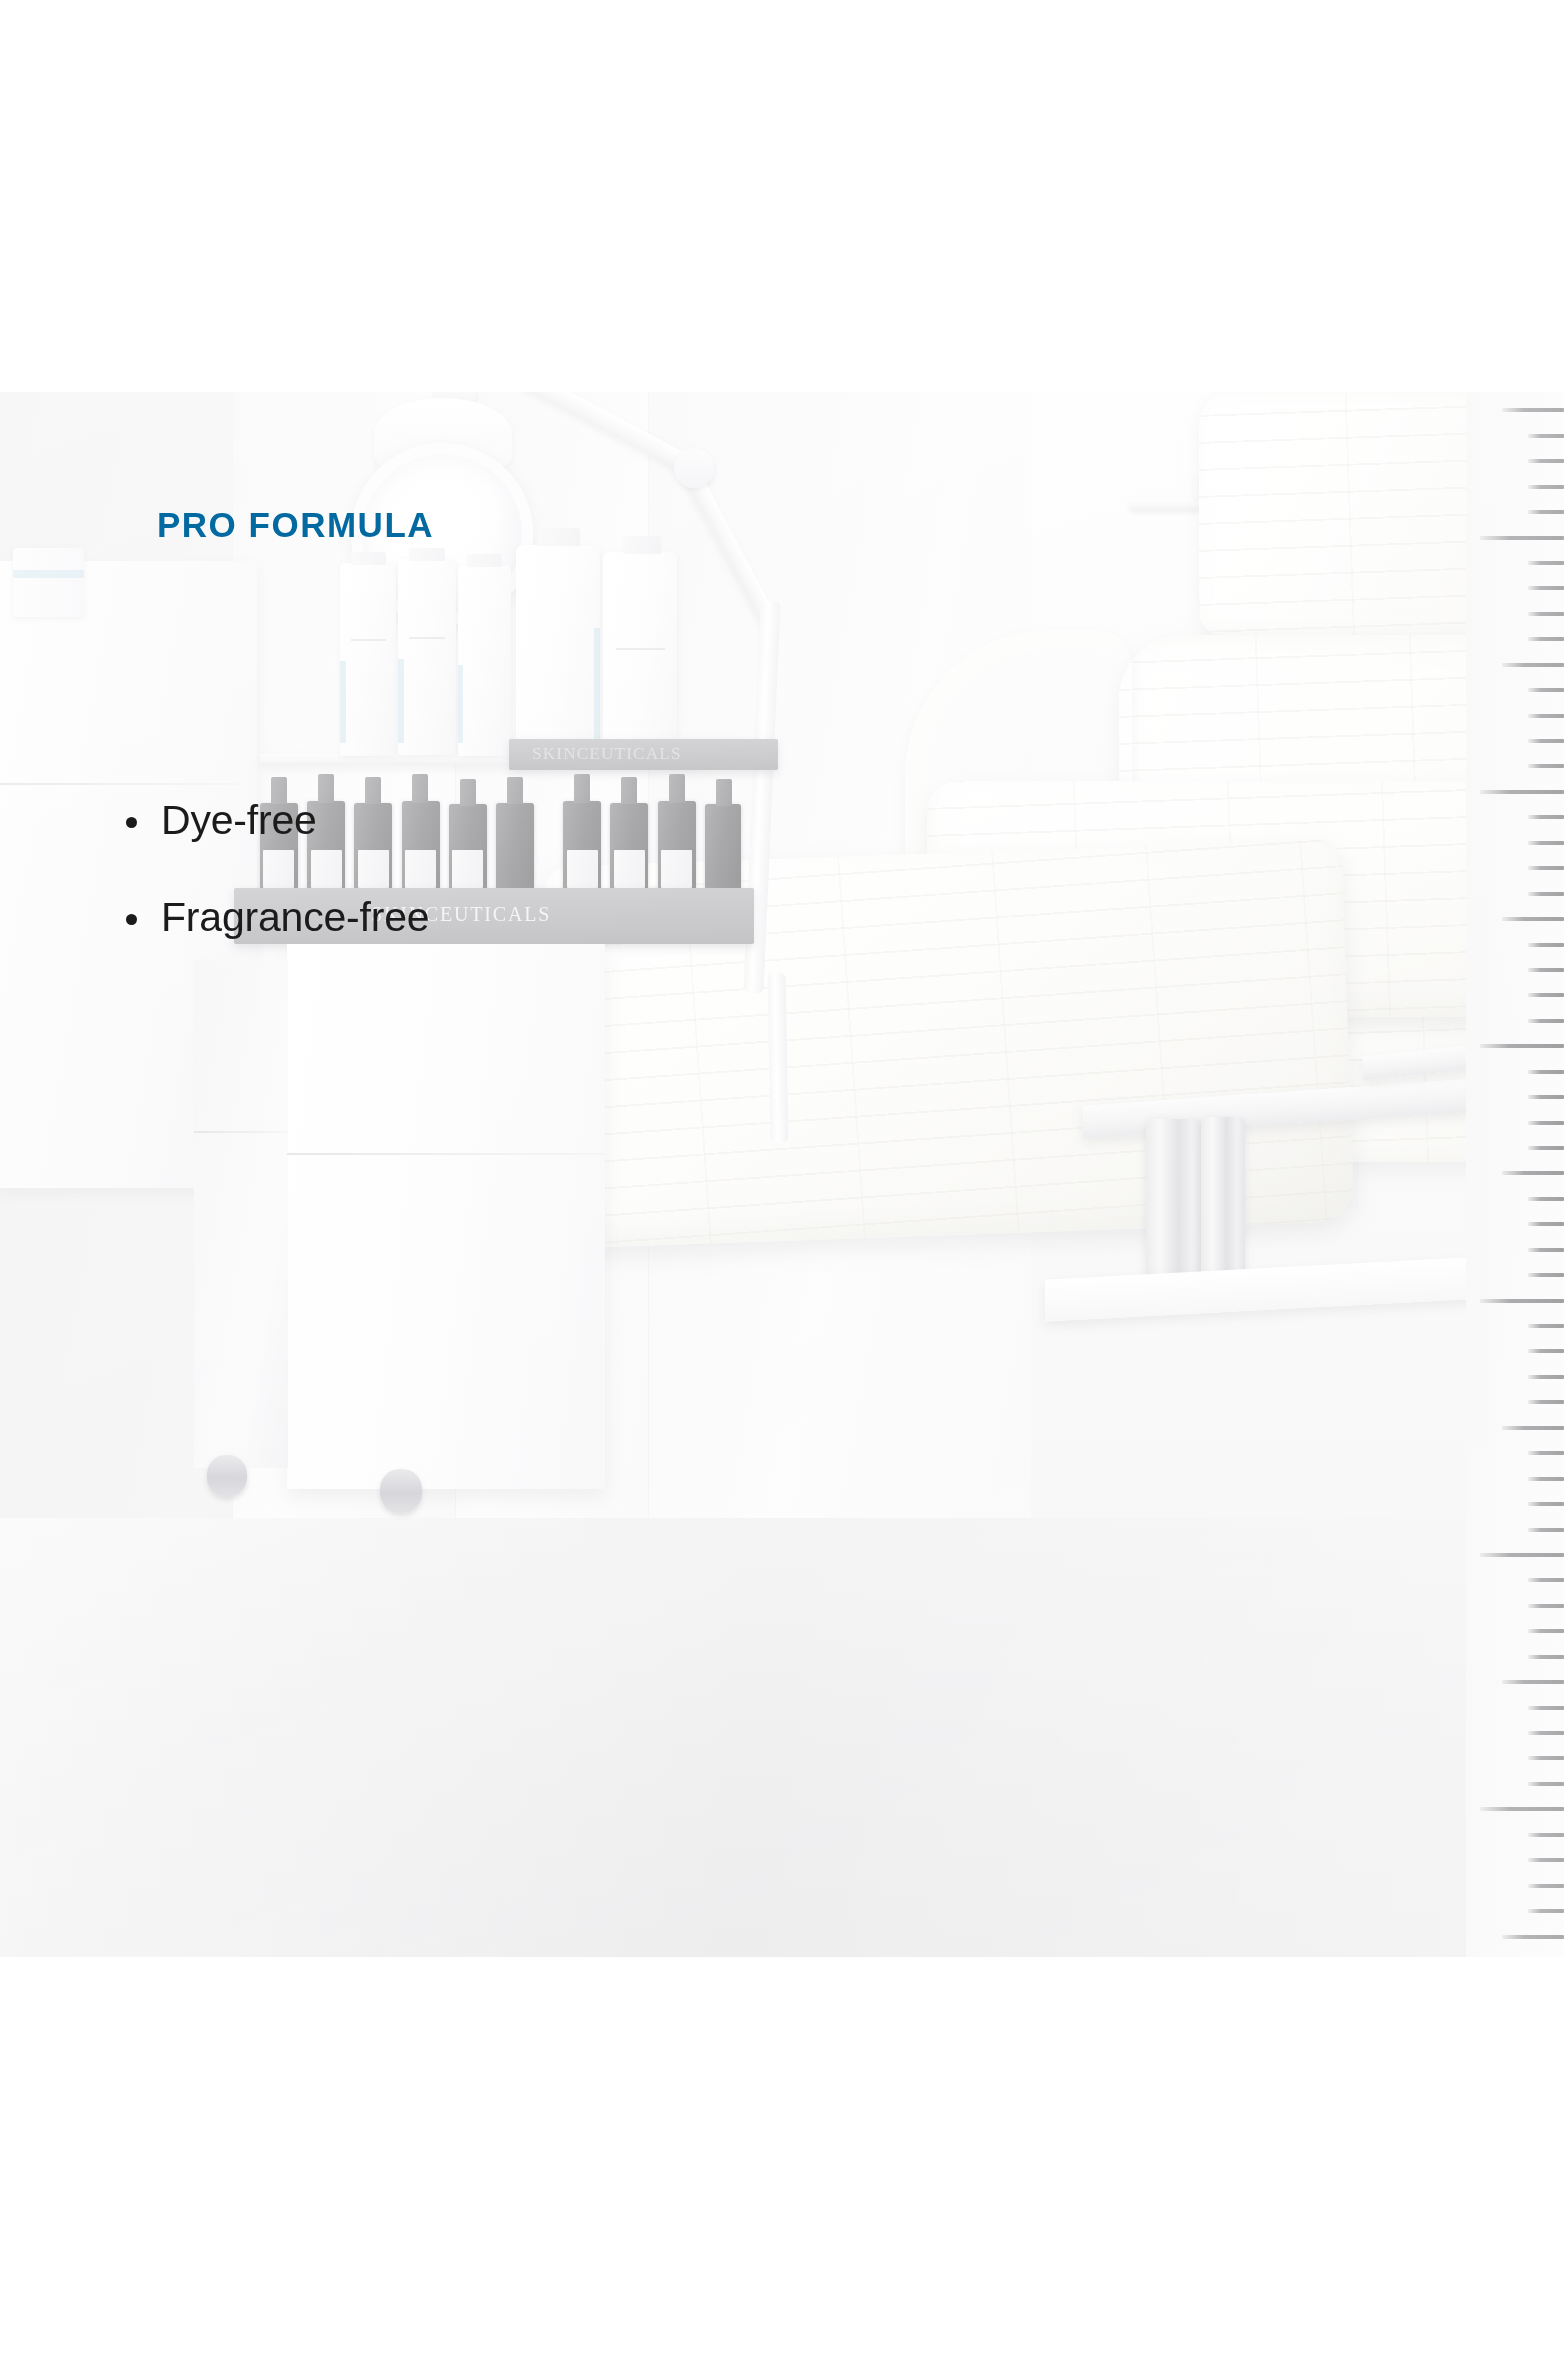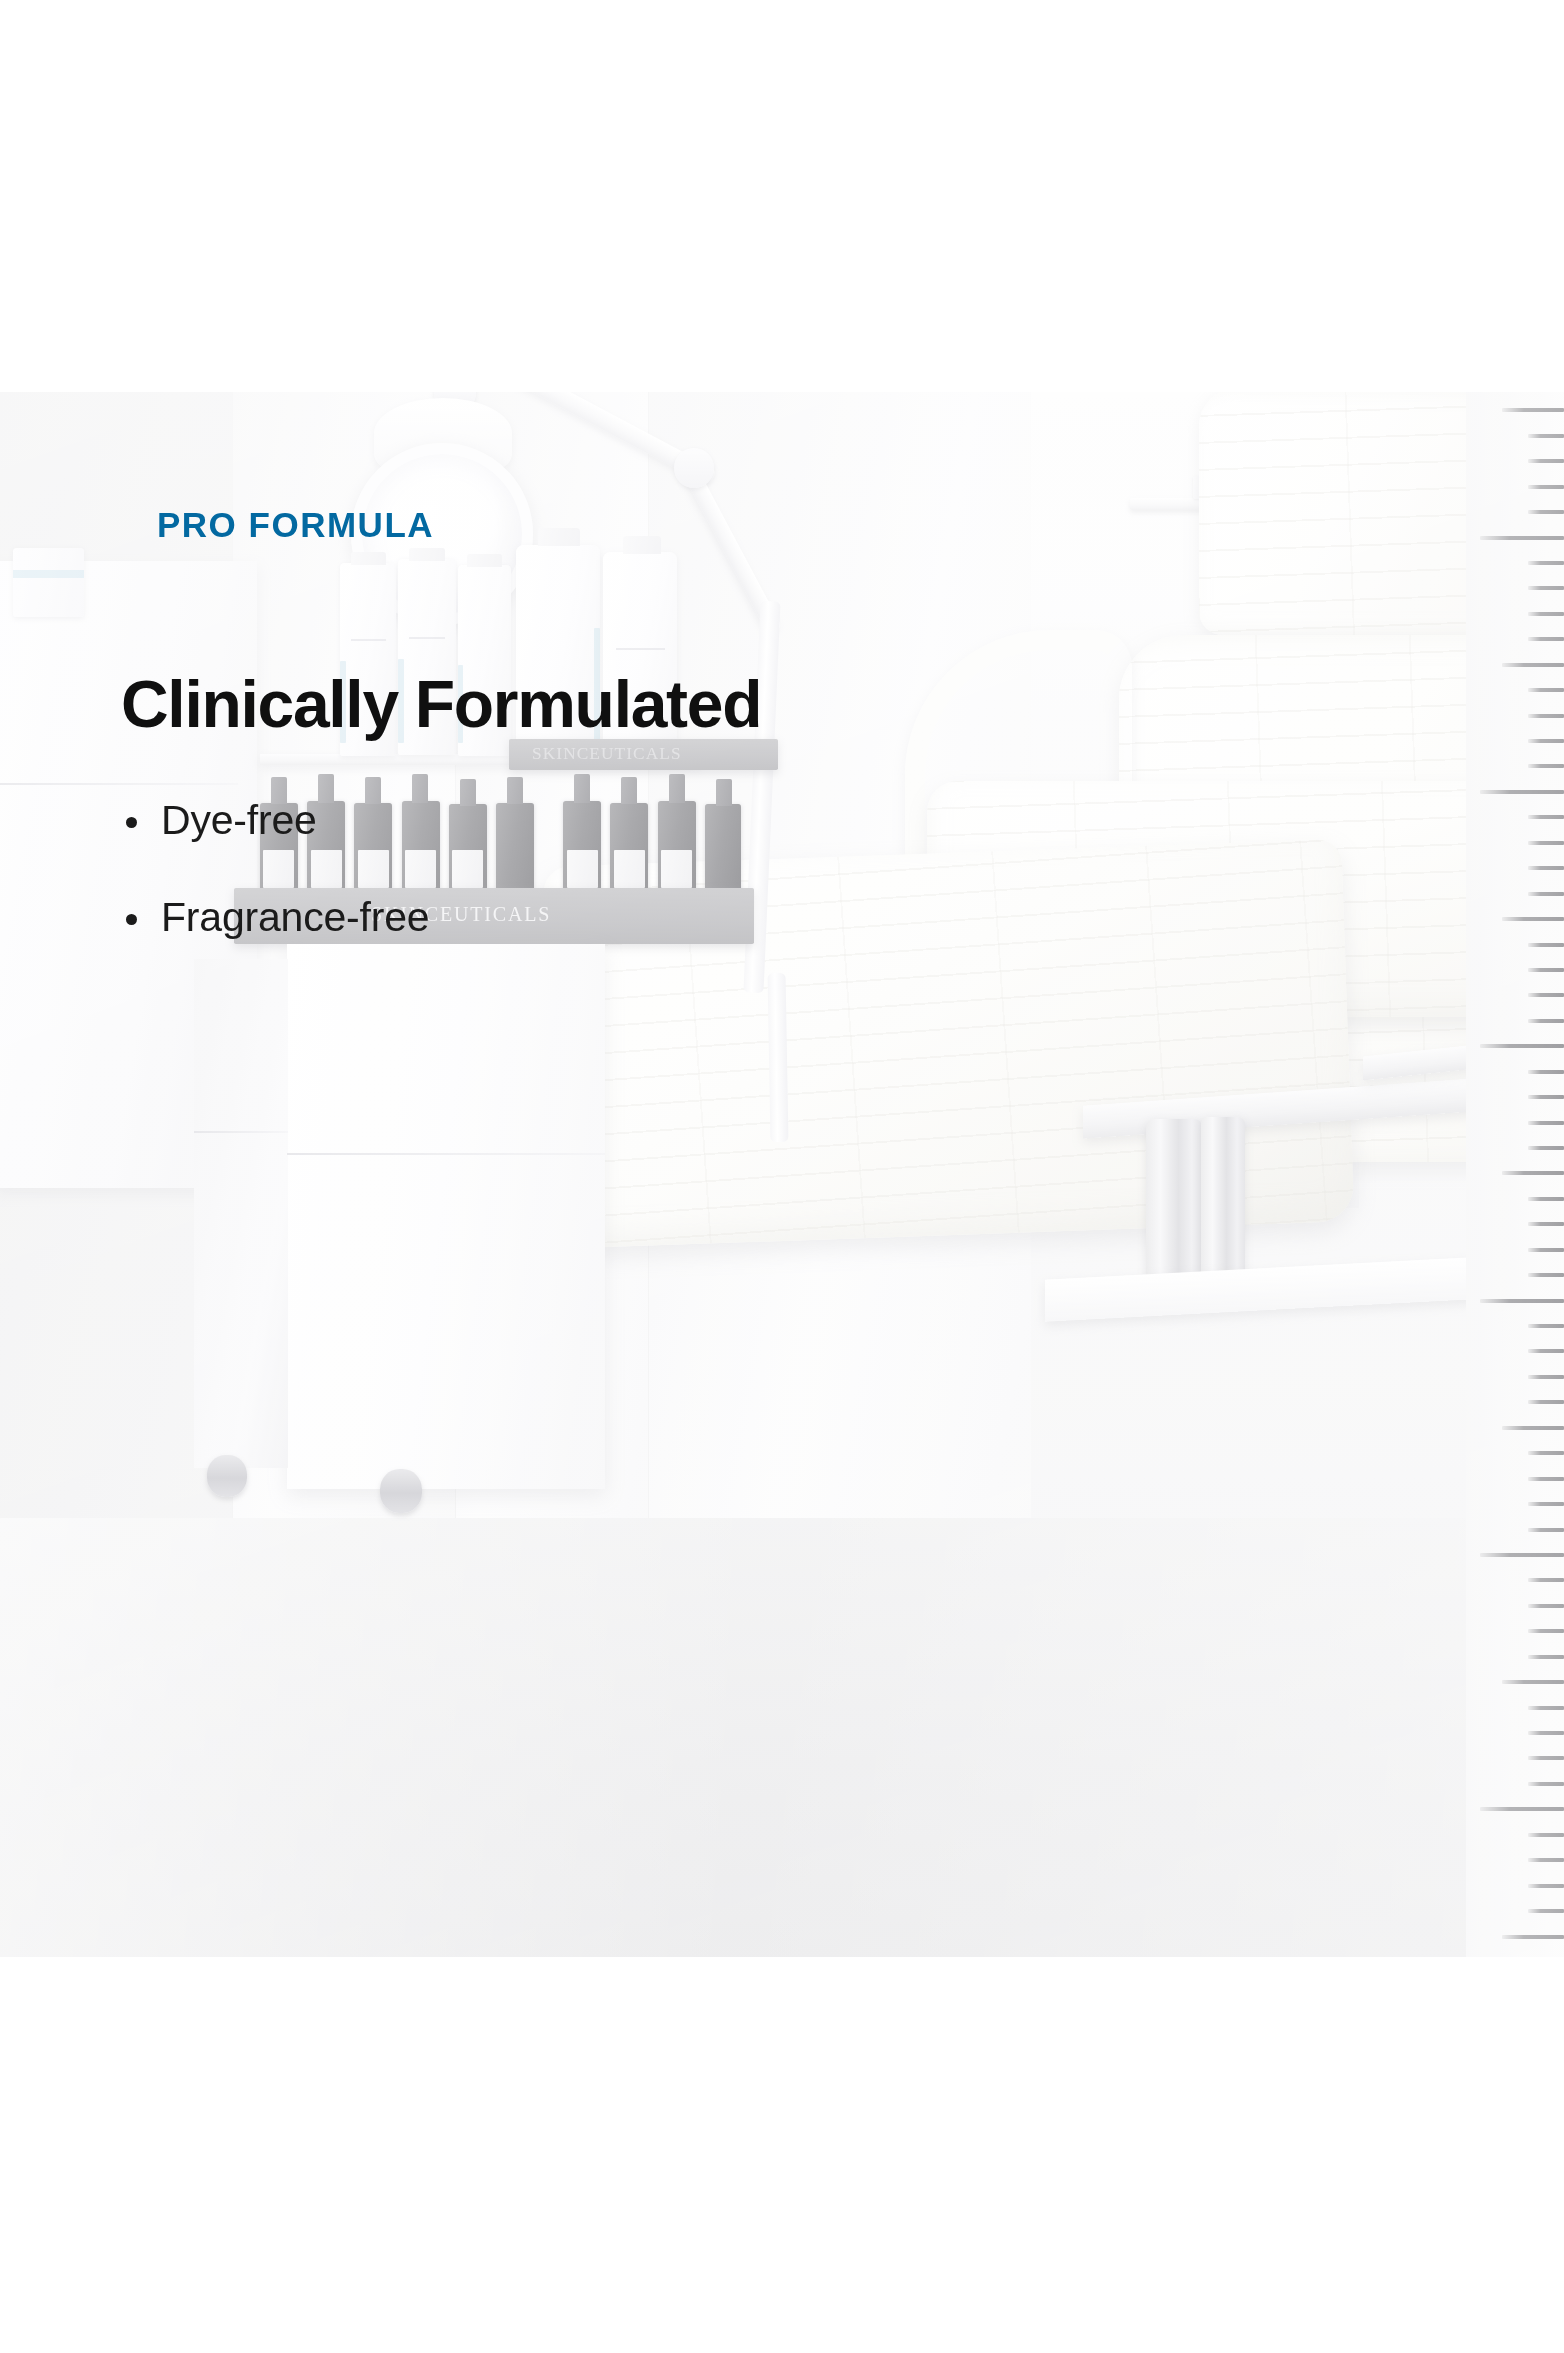--- a/index.html
+++ b/index.html
@@ -569,21 +569,20 @@
       <div class="ruler-tick" style="top:1543px;width:62px;"></div>
     </div>
 
     <div class="wash"></div>
   </div>
 
   <div class="overlay">
 
     <div class="eyebrow">PRO FORMULA</div>
 
-    <div class="headline">Clinically Formulated</div>
 
     <ul class="bullets">
       <li>Dye-free</li>
       <li>Fragrance-free</li>
     </ul>
 
   </div>
 </div>
 
 

